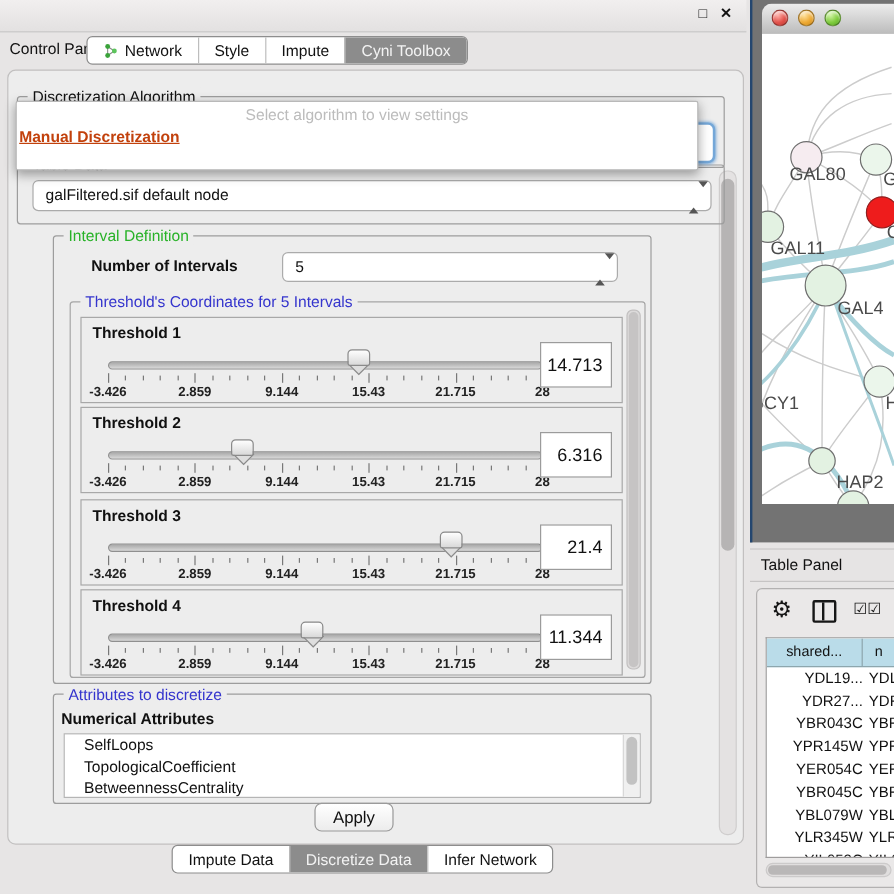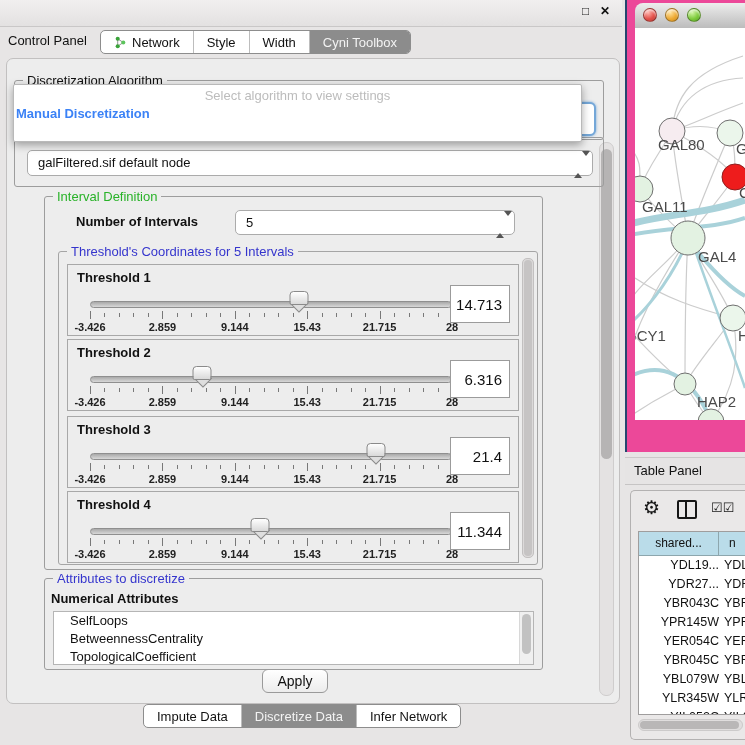--- a/index.html
+++ b/index.html
@@ -15,21 +15,21 @@
   .cp-close{left:600px;top:4px;font-size:12px;font-weight:bold;}
 
   
   .segbar{display:inline-flex;background:#fff;border:1px solid #8d8d8d;border-radius:5px;
           overflow:hidden;height:24px;box-sizing:border-box;}
   .seg{display:flex;align-items:center;gap:5px;padding:0 13px;font-size:13px;color:#111;
        border-left:1px solid #bdbdbd;white-space:nowrap;}
   .seg:first-child{border-left:none;}
   .seg-active{background:#8c8c8c;color:#f3f3f3;}
   .net-icon{width:13px;height:13px;}
-  #top-tabs{left:100px;top:30px;}
+  #top-tabs{left:72px;top:30px;}
   #bottom-tabs{left:143px;top:704px;}
 
   
   .cp-panel{left:6px;top:58px;width:612px;height:644px;background:#ededed;
             border:1px solid #c2c0c0;border-radius:7px;}
 
   .group{position:absolute;border:1px solid #9d9d9d;border-radius:3px;}
   .gtitle{position:absolute;top:-8px;left:8px;background:#ededed;padding:0 4px;font-size:13px;
           white-space:nowrap;}
   .gtitle.green{color:#28b228;}
@@ -38,21 +38,21 @@
   
   #grp-algorithm{left:14px;top:80px;width:588px;height:58px;z-index:1;}
   #algo-combo{left:350px;top:102px;width:242px;height:30px;background:#fff;z-index:5;
               border:2px solid #74a7d8;border-radius:6px;box-shadow:0 0 3px #74a7d8;}
 
   
   #popup{left:13px;top:84px;width:567px;height:56px;z-index:30;background:#fff;
          border:1px solid #b9b9b9;border-radius:2px;box-shadow:0 3px 9px rgba(0,0,0,.35);}
   .pop-placeholder{position:absolute;top:3px;left:0;right:0;text-align:center;color:#bcbcbc;font-size:13px;}
   #popup-options{position:absolute;top:20px;left:2px;right:2px;}
-  .pop-opt{font-size:13px;line-height:17px;color:#3b82f6;}
+  .pop-opt{font-size:13px;line-height:17px;color:#c2410c;text-decoration:underline;}
   .pop-sel{font-weight:bold;}
 
   
   #grp-tabledata{left:14px;top:137px;width:588px;height:48px;z-index:2;}
   .combo{position:absolute;background:#fff;border:1px solid #ababab;border-radius:5px;box-sizing:border-box;}
   #tabledata-combo{left:12px;top:12px;right:10px;height:26px;}
   .combo-text{position:absolute;left:10px;top:4px;font-size:13px;}
   .spinner{position:absolute;right:8px;top:5px;width:10px;height:16px;}
   .spin-up{width:0;height:0;border-left:4px solid transparent;border-right:4px solid transparent;
            border-bottom:5px solid #555;margin:0 auto 3px auto;}
@@ -99,21 +99,21 @@
              border:1px solid #b5b5b5;overflow:hidden;}
   .attr-item{font-size:13px;line-height:18px;padding-left:16px;}
   #attr-scroll{position:absolute;right:0;top:0;bottom:0;width:13px;background:#f0f0f0;border-left:1px solid #d8d8d8;}
   #attr-scroll .sthumb{position:absolute;left:2px;right:2px;top:2px;height:40px;background:#c2c2c2;border-radius:6px;}
 
   #apply-btn{left:262px;top:669px;width:66px;height:24px;background:linear-gradient(#ffffff,#ececec);
              border:1px solid #9a9a9a;border-radius:6px;font-size:14px;text-align:center;line-height:22px;
              box-sizing:border-box;z-index:3;}
 
   
-  #net-window{left:625px;top:0;width:120px;height:452px;background:#ec4899;}
+  #net-window{left:625px;top:0;width:120px;height:452px;background:#737373;}
   #net-window::before{content:"";position:absolute;left:0;top:0;bottom:0;width:2px;background:#24466f;}
   #net-titlebar{position:absolute;left:10px;top:3px;right:0;height:25px;
                 background:linear-gradient(#ededed,#bcbcbc);border-radius:8px 0 0 0;border-bottom:1px solid #8f8f8f;}
   .light{position:absolute;top:5px;width:14px;height:14px;border-radius:50%;
          border:1px solid rgba(0,0,0,.3);box-shadow:inset 0 2px 2px rgba(255,255,255,.65);box-sizing:border-box;}
   .light-red{left:8px;background:radial-gradient(circle at 35% 30%,#ffb3ac,#e2514a 55%,#b93a33);}
   .light-yellow{left:30px;background:radial-gradient(circle at 35% 30%,#ffe3a0,#eda933 55%,#c9891c);}
   .light-green{left:52px;background:radial-gradient(circle at 35% 30%,#d2f5a6,#7ecb3c 55%,#55a024);}
   #net-canvas{position:absolute;left:10px;top:28px;right:0;height:392px;background:#fff;overflow:hidden;}
   .node-label{font-size:15px;fill:#4a4a4a;font-family:"Liberation Sans",sans-serif;}
@@ -160,21 +160,21 @@
           <circle cx="4" cy="3" r="2.2" fill="#3aa33a"></circle>
           <circle cx="4" cy="11" r="2.2" fill="#3aa33a"></circle>
           <circle cx="10" cy="7" r="2.2" fill="#5cc45c"></circle>
         </svg>
         <span>Network</span>
       </div>
       <div class="seg">
         <span>Style</span>
       </div>
       <div class="seg">
-        <span>Width</span>
+        <span>Impute</span>
       </div>
       <div class="seg seg-active">
         <span>Cyni Toolbox</span>
       </div>
     </div>
 
   <div class="abs cp-panel"></div>
 
   <div class="group" id="grp-algorithm">
     <span class="gtitle">Discretization Algorithm</span>
@@ -396,22 +396,22 @@
         </div>
     </div>
   </div>
 
   <div class="group" id="grp-attrs">
     <span class="gtitle blue">Attributes to discretize</span>
     <span class="attrs-title">Numerical Attributes</span>
     <div id="attr-list">
       <div id="attr-list-items">
           <div class="attr-item">SelfLoops</div>
+          <div class="attr-item">TopologicalCoefficient</div>
           <div class="attr-item">BetweennessCentrality</div>
-          <div class="attr-item">TopologicalCoefficient</div>
         </div>
       <div id="attr-scroll">
           <div class="sthumb"></div>
         </div>
     </div>
   </div>
 
   <div class="abs" id="apply-btn">Apply</div>
 
   <div class="abs segbar" id="bottom-tabs">

